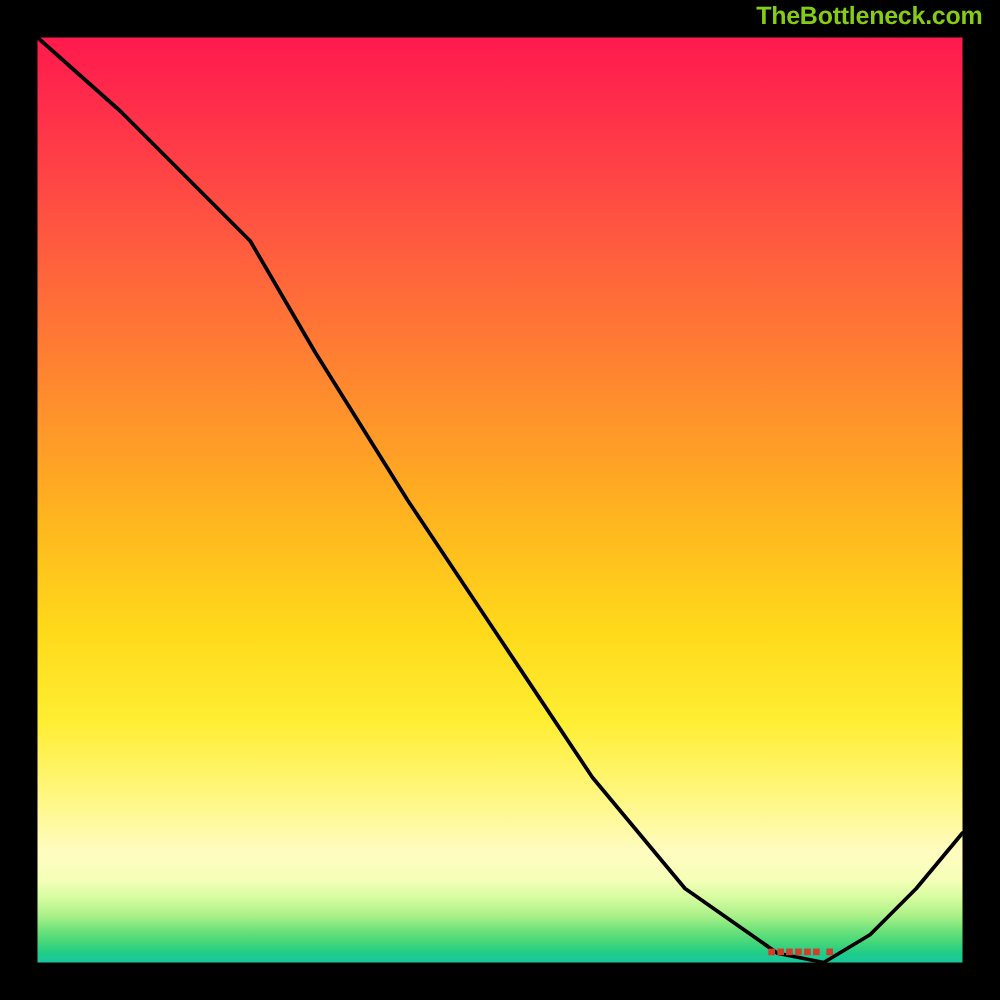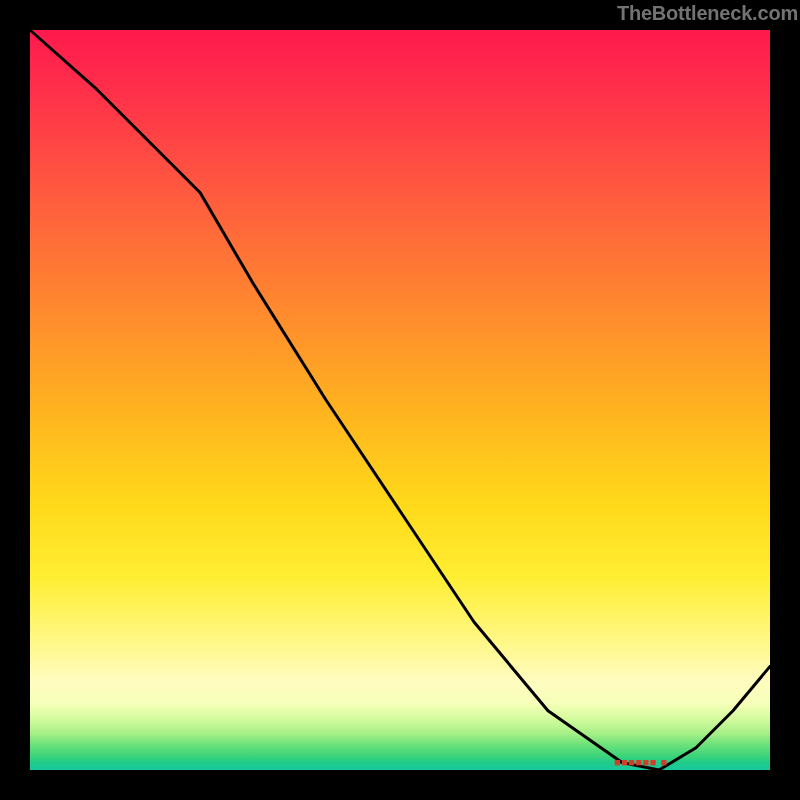--- a/index.html
+++ b/index.html
@@ -13,22 +13,22 @@
   }
   .frame {
     position: relative;
     width: 800px;
     height: 800px;
     background: #000;
   }
   .watermark {
     position: absolute;
     top: 2px;
-    right: 2px;
-    color: #737373;
+    right: 14px;
+    color: #84cc16;
     font-size: 20px;
     font-weight: 600;
     letter-spacing: -0.2px;
   }
   .plot-area {
     position: absolute;
     left: 30px;
     top: 30px;
     width: 740px;
     height: 740px;

